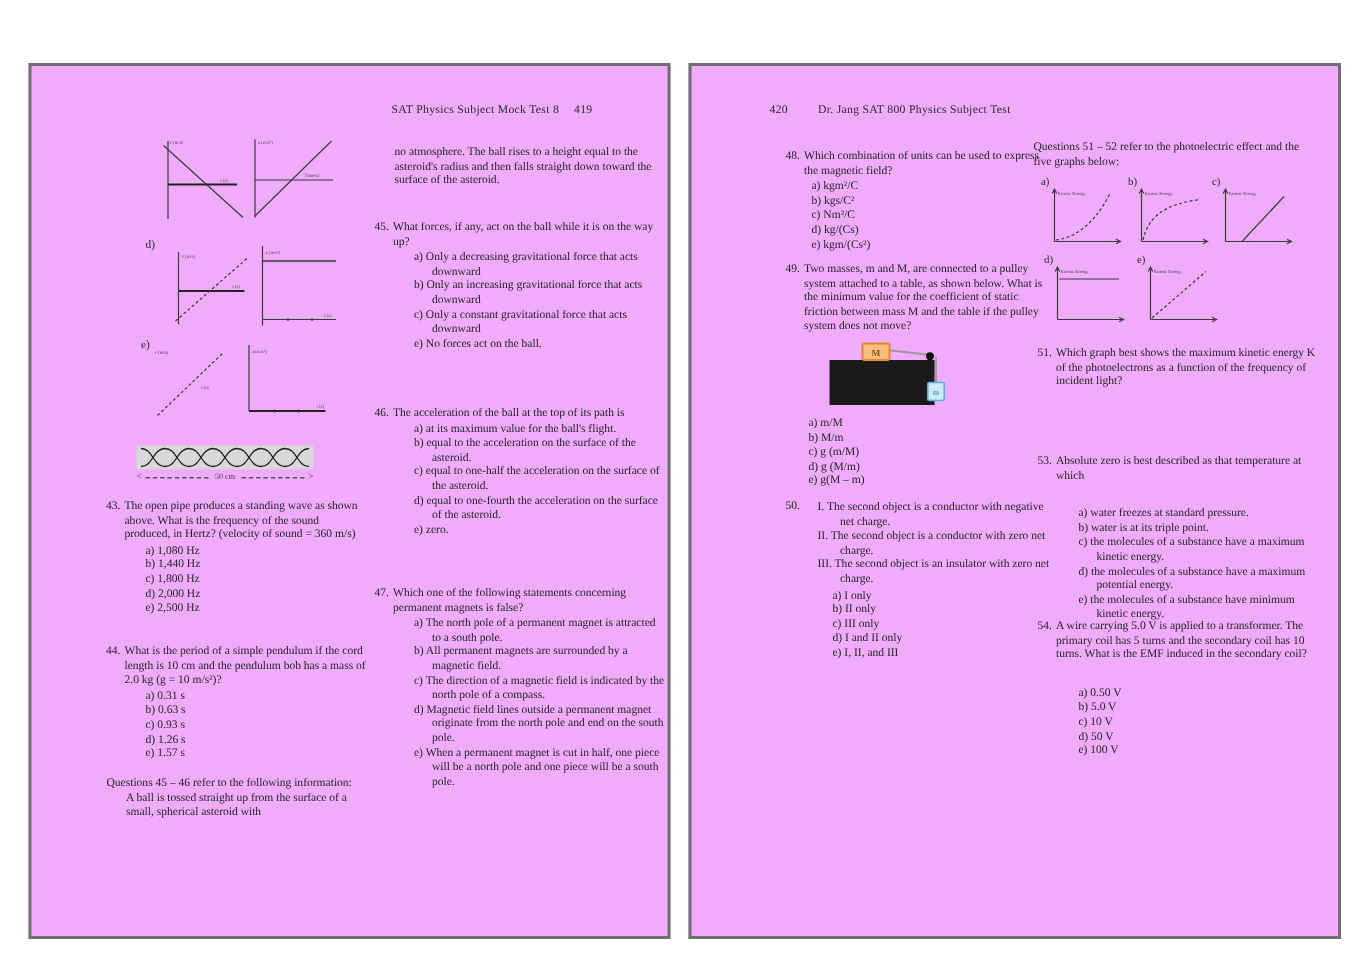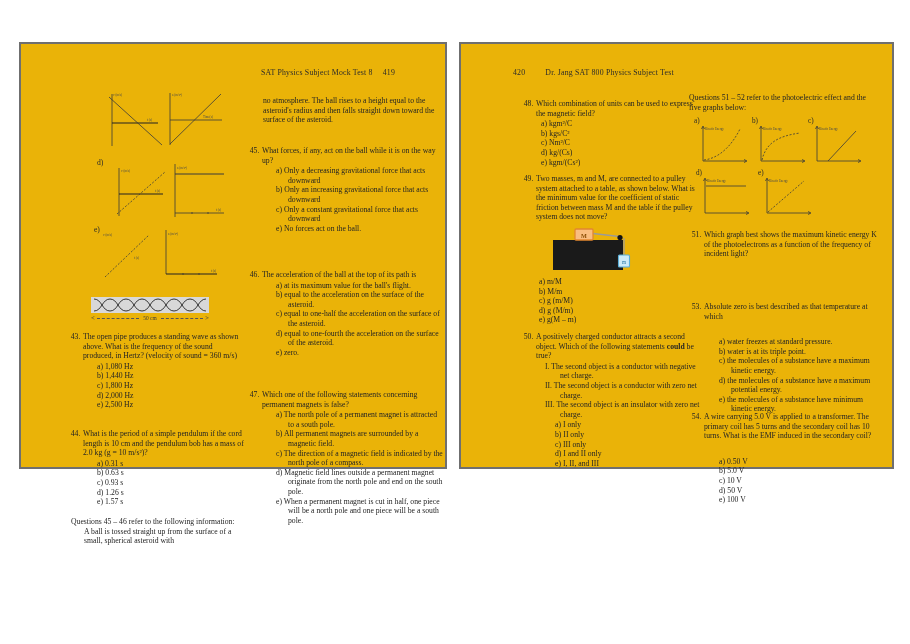--- a/index.html
+++ b/index.html
@@ -1,18 +1,18 @@
 <!DOCTYPE html>
 <html><head>
 <meta charset="utf-8">
 <style>
   * { margin:0; padding:0; box-sizing:border-box; }
   html,body { width:910px; height:644px; background:#ffffff; }
   body { font-family:"Liberation Serif","DejaVu Serif",serif; color:#242424; position:relative; overflow:hidden; }
-  .page { position:absolute; top:42px; height:427px; background:#eab308; border:2px solid #6f6f6f; }
+  .page { position:absolute; top:42px; height:584px; background:#f0abfc; border:2px solid #6f6f6f; }
   .page-left  { left:19px;  width:428px; }
   .page-right { left:459px; width:435px; }
   .hdr { position:absolute; font-size:7.8px; letter-spacing:.2px; white-space:nowrap; color:#2a2a2a; }
   .hdr .gap10 { display:inline-block; width:10px; }
   .hdr .gap20 { display:inline-block; width:20px; }
   .q { position:absolute; display:flex; font-size:7.7px; line-height:9.6px; }
   .qnum { flex:none; width:15px;text-align:center; }
   .qbody { flex:1; }
   .opts { margin-top:1px; }
   .opts-a { margin-left:14px; }
@@ -227,21 +227,20 @@
     <div class="opt">a) m/M</div>
     <div class="opt">b) M/m</div>
     <div class="opt">c) g (m/M)</div>
     <div class="opt">d) g (M/m)</div>
     <div class="opt">e) g(M – m)</div>
   </div>
 
   <div class="q" style="left:60px;top:288px;width:180px">
     <span class="qnum">50.</span>
     <div class="qbody">
-      <div><span>A positively charged conductor attracts a second object. Which of the following statements </span><b>could</b><span> be true?</span></div>
       <div class="stmts">
         <div class="stmt">I. The second object is a conductor with negative net charge.</div>
         <div class="stmt">II. The second object is a conductor with zero net charge.</div>
         <div class="stmt">III. The second object is an insulator with zero net charge.</div>
       </div>
       <div class="opts" style="margin-left:19px">
         <div class="opt">a) I only</div>
         <div class="opt">b) II only</div>
         <div class="opt">c) III only</div>
         <div class="opt">d) I and II only</div>

